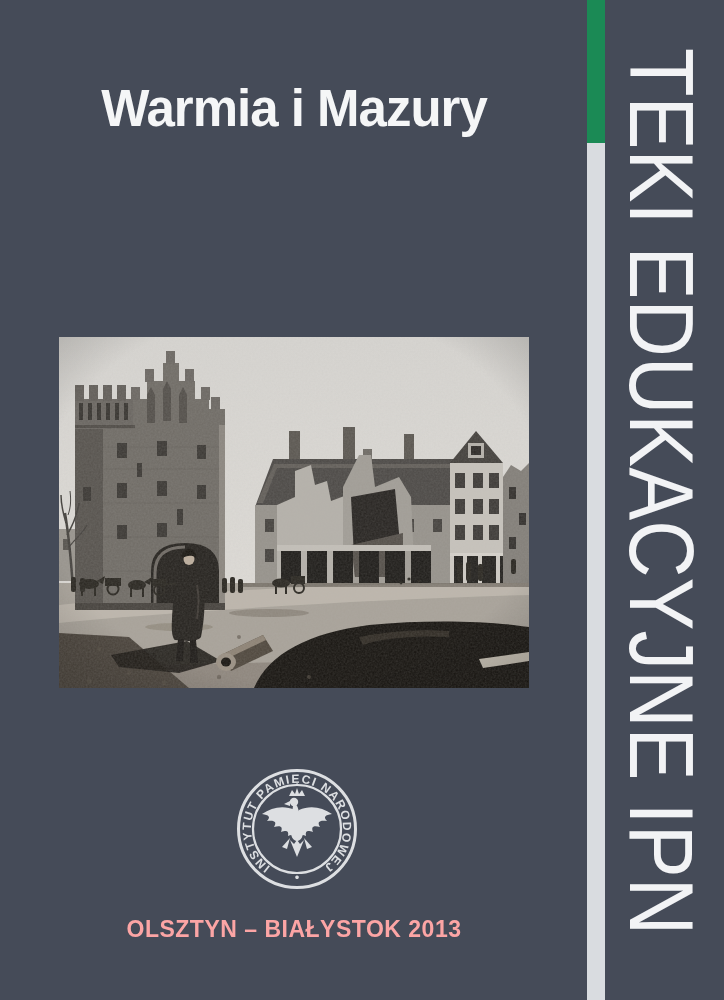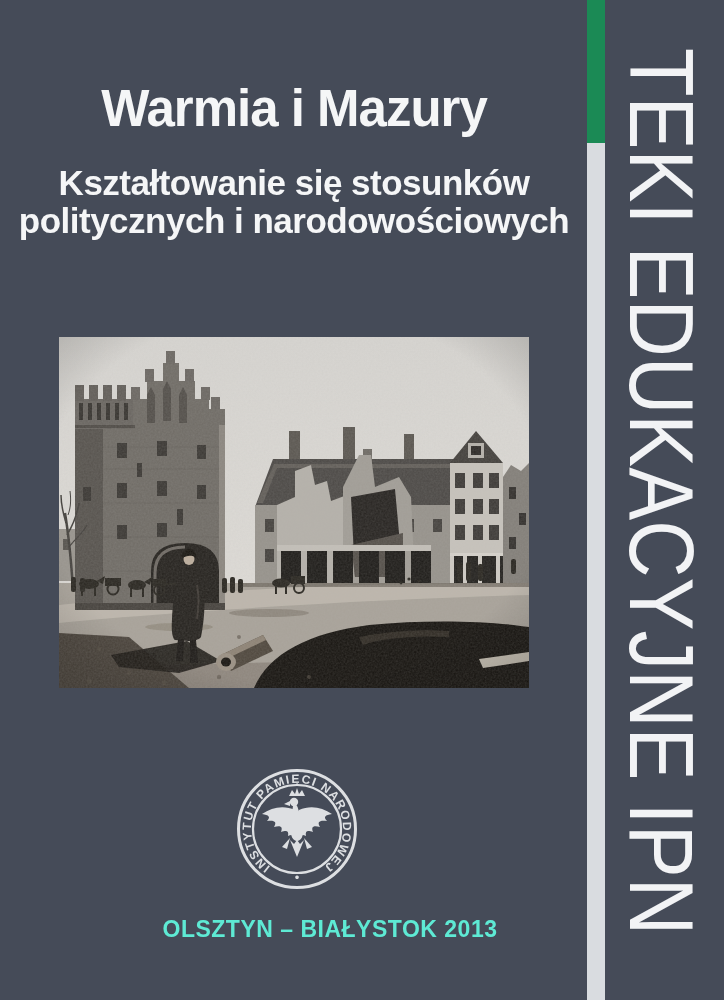--- a/index.html
+++ b/index.html
@@ -9,40 +9,36 @@
     font-family:"Liberation Sans", sans-serif;
   }
   .title-block{position:absolute;top:76px;left:0;width:588px;text-align:center;color:#f5f6f7;}
   .title-line{font-size:51px;font-weight:bold;line-height:66px;letter-spacing:-1px;white-space:nowrap;}
   .subtitle-block{margin-top:22px;}
   .subtitle-line{font-size:35px;font-weight:bold;line-height:38px;letter-spacing:-0.5px;white-space:nowrap;}
   .photo{position:absolute;left:59px;top:337px;width:470px;height:351px;background:#dad8d4;}
   .photo svg{display:block;width:100%;height:100%;}
   .seal{position:absolute;left:232px;top:764px;width:130px;height:130px;}
   .imprint{position:absolute;top:915px;left:0;width:588px;text-align:center;
-    font-size:23px;font-weight:bold;line-height:28px;letter-spacing:0.5px;color:#5eead4;white-space:nowrap;padding-left:36px;}
+    font-size:23px;font-weight:bold;line-height:28px;letter-spacing:0.5px;color:#fca5a5;white-space:nowrap;}
   .accent-strip{position:absolute;left:587px;top:0;width:18px;height:1000px;background:#d9dce0;}
   .accent-strip-green{position:absolute;left:0;top:0;width:18px;height:143px;background:#1b8a55;}
   .series-band{position:absolute;left:605px;top:0;width:119px;height:1000px;}
   .series-band svg{display:block;width:119px;height:1000px;}
   .band-text{fill:#f2f3f5;font-family:"Liberation Sans",sans-serif;font-weight:normal;}
   .seal-ring-text{fill:#e9ebed;font-family:"Liberation Sans",sans-serif;font-weight:bold;
     font-size:12px;letter-spacing:1.5px;}
 </style>
 </head>
 <body>
 
 <div class="cover">
 
   <div class="title-block">
     <div class="title-line">Warmia i Mazury</div>
-    <div class="subtitle-block">
-      <div class="subtitle-line">Kształtowanie się stosunków</div>
-      <div class="subtitle-line">politycznych i narodowościowych</div>
-    </div>
   </div>
 
   <div class="photo">
     <svg viewBox="0 0 470 351" preserveAspectRatio="none">
       <defs>
         <linearGradient id="skyg" x1="0" y1="0" x2="0" y2="1">
           <stop offset="0" stop-color="#d7d5d1"></stop>
             <stop offset="1" stop-color="#e1ded9"></stop>
         </linearGradient>
         <radialGradient id="vig" cx="50%" cy="45%" r="78%">

